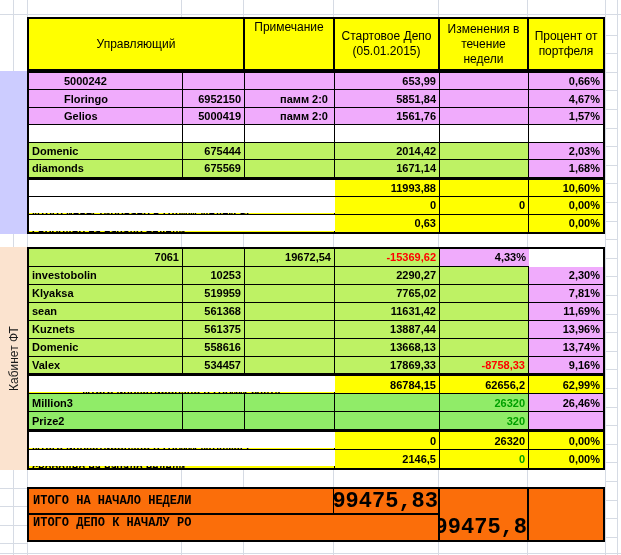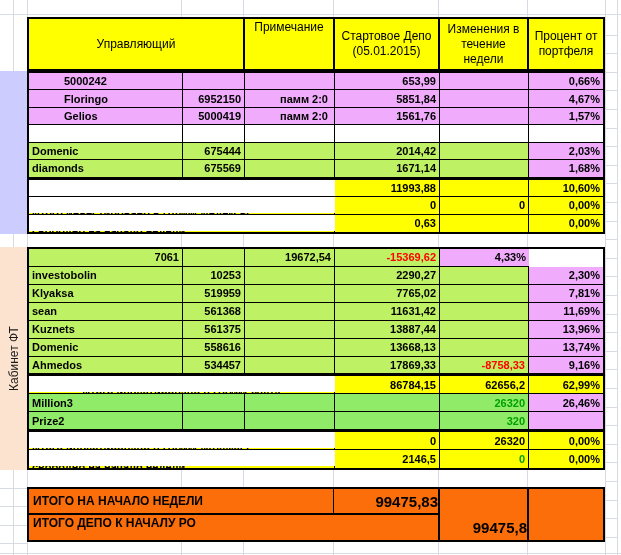--- a/index.html
+++ b/index.html
@@ -38,23 +38,23 @@
   .ac{justify-content:center;}
   .span3{grid-column:1/4;margin-top:16px;}
   .lav{background:#f0abfc;padding-left:35px;} .pch{background:#bef264;} .yel{background:#ffff00;}
   .grn{background:#90ec68;} .wht{background:#ffffff;}
   .rtx{color:#ff0000;} .gtx{color:#00a000;}
   
   #ftr{position:absolute;left:27px;top:487px;width:578px;height:55px;z-index:2;
        background:#fb6e0a;border:2px solid #000;box-sizing:border-box;}
   #ftr .fl{position:absolute;background:#000;}
   .ftxt{position:absolute;display:flex;align-items:center;font-weight:bold;
-        white-space:nowrap;overflow:hidden;}
+        white-space:nowrap;overflow:hidden;font-family:Liberation Mono, monospace;}
   .flabel{font-size:12px;padding-left:4px;}
-  .fval{font-size:15px;justify-content:flex-end;padding-right:3px;}
+  .fval{font-size:22px;justify-content:flex-end;padding-right:3px;}
 </style>
 </head>
 <body>
 
 <div id="sheet">
 
   <div class="vgl" style="left:13px"></div>
   <div class="vgl" style="left:27px"></div>
   <div class="vgl" style="left:181px"></div>
   <div class="vgl" style="left:243px"></div>
@@ -192,21 +192,21 @@
     </div>
     <div class="row">
       <div class="c pch">Domenic</div>
       <div class="c pch ar">558616</div>
       <div class="c pch"></div>
       <div class="c pch ar">13668,13</div>
       <div class="c pch ar"></div>
       <div class="c lav ar">13,74%</div>
     </div>
     <div class="row">
-      <div class="c pch">Ahmedos</div>
+      <div class="c pch">Valex</div>
       <div class="c pch ar">534457</div>
       <div class="c pch"></div>
       <div class="c pch ar">17869,33</div>
       <div class="c pch ar rtx">-8758,33</div>
       <div class="c lav ar">9,16%</div>
     </div>
     <div class="row bt2">
       <div class="c yel ac span3">Итого инвестировано в ПАММ-счета</div>
       <div class="c yel ar">86784,15</div>
       <div class="c yel ar">62656,2</div>

